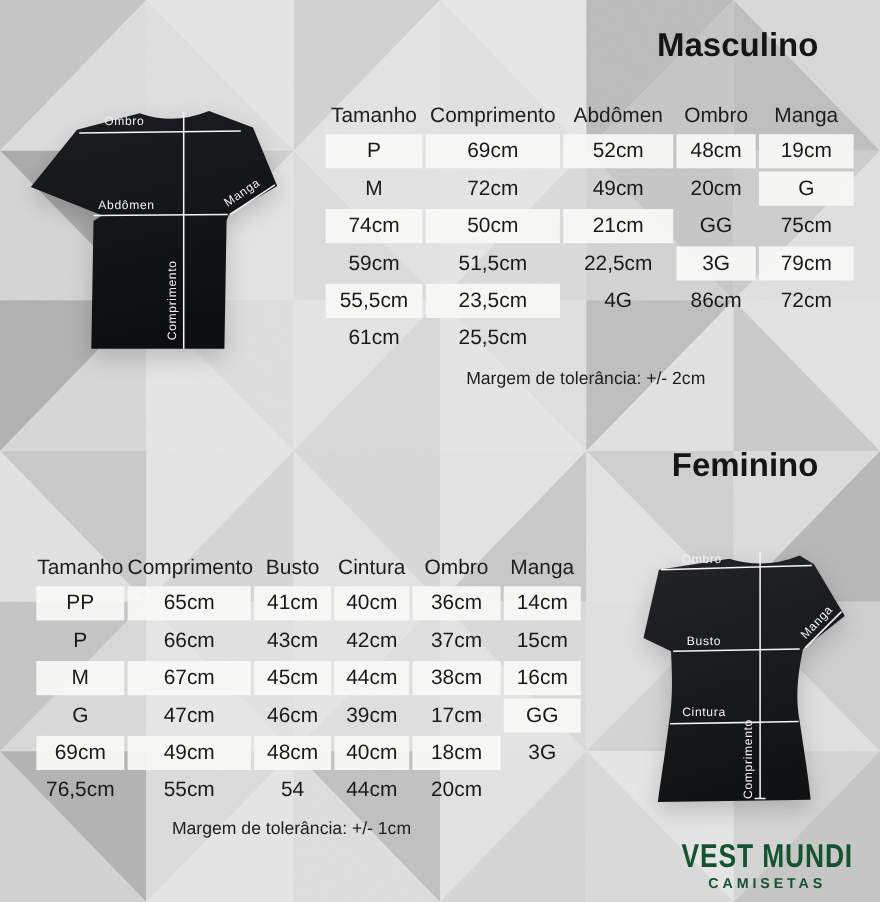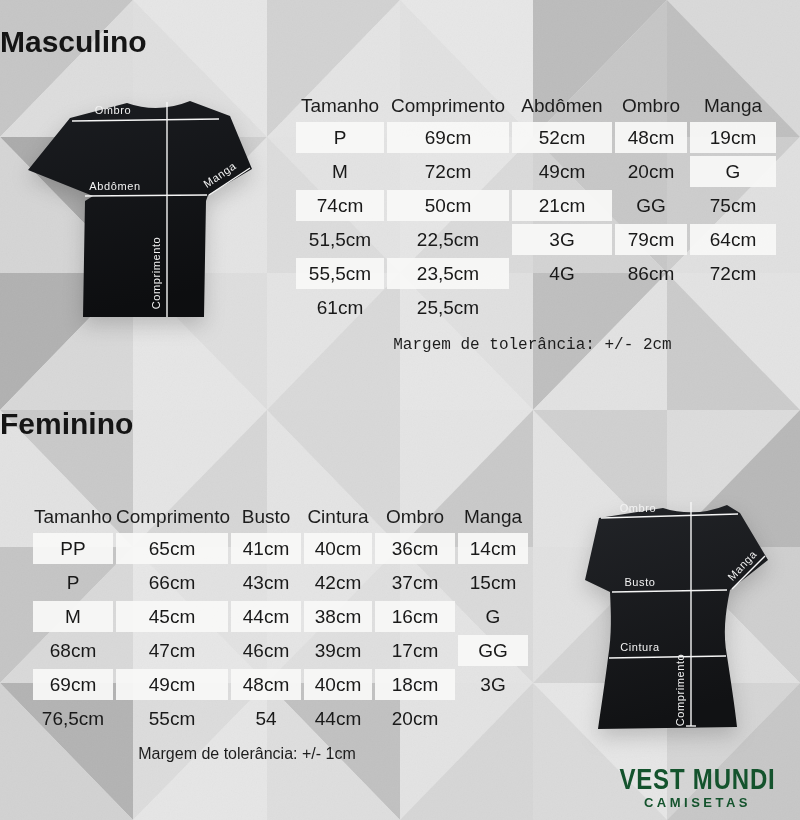--- a/index.html
+++ b/index.html
@@ -4,21 +4,21 @@
 <style>
   html,body { margin:0; padding:0; }
   .canvas {
     position:relative; width:800px; height:820px; overflow:hidden;
     font-family:"Liberation Sans","DejaVu Sans",sans-serif;
     background:#e0e0e0;
   }
   .bg { position:absolute; left:0; top:0; }
 
   .title {
-    position:absolute; left:0; width:744px; text-align:left;
+    position:absolute; left:0; width:744px; text-align:right;
     font-size:30px; font-weight:700; color:#151515; letter-spacing:0;
   }
   .masc-title { top:25px; }
   .fem-title  { top:407px; }
 
   .size-table { position:absolute; display:grid; column-gap:3px; row-gap:3px; }
   .masc-table { left:296px; top:92px; grid-template-columns:88px 122px 100px 72px 86px; }
   .fem-table  { left:33px;  top:503px; grid-template-columns:80px 112px 70px 68px 80px 70px; }
   .h-cell {
     height:27px; line-height:27px; text-align:center;
@@ -26,22 +26,22 @@
   }
   .cell {
     height:31px; line-height:31px; text-align:center;
     font-size:19px; color:#191919;
   }
   .band { background:rgba(248,248,247,0.94); }
 
   .tolerance {
     position:absolute; text-align:center; font-size:16px; color:#1d1d1d;
   }
-  .masc-tol { left:296px; width:473px; top:336px;font-family:Liberation Mono, monospace; }
-  .fem-tol  { left:33px;  width:428px; top:745px; }
+  .masc-tol { left:296px; width:473px; top:336px; }
+  .fem-tol  { left:51px;  width:428px; top:745px; }
 
   .tee { position:absolute; filter:drop-shadow(0 8px 10px rgba(0,0,0,0.18)); }
   .tee-men   { left:12px;  top:83px; }
   .tee-women { left:565px; top:472px; }
   .tee text {
     fill:#f2f2f2; font-family:"Liberation Sans","DejaVu Sans",sans-serif;
     font-size:11px; letter-spacing:0.6px;
   }
   .mline { stroke:#f5f5f5; stroke-width:1.4; fill:none; }
 
@@ -175,25 +175,25 @@
       <div class="cell">M</div>
       <div class="cell">72cm</div>
       <div class="cell">49cm</div>
       <div class="cell">20cm</div>
       <div class="cell band">G</div>
       <div class="cell band">74cm</div>
       <div class="cell band">50cm</div>
       <div class="cell band">21cm</div>
       <div class="cell">GG</div>
       <div class="cell">75cm</div>
+      <div class="cell">59cm</div>
       <div class="cell">51,5cm</div>
       <div class="cell">22,5cm</div>
       <div class="cell band">3G</div>
       <div class="cell band">79cm</div>
-      <div class="cell band">64cm</div>
       <div class="cell band">55,5cm</div>
       <div class="cell band">23,5cm</div>
       <div class="cell">4G</div>
       <div class="cell">86cm</div>
       <div class="cell">72cm</div>
       <div class="cell">61cm</div>
       <div class="cell">25,5cm</div>
     </div>
   <div class="tolerance masc-tol">Margem de tolerância: +/- 2cm</div>
 
@@ -211,26 +211,26 @@
       <div class="cell band">40cm</div>
       <div class="cell band">36cm</div>
       <div class="cell band">14cm</div>
       <div class="cell">P</div>
       <div class="cell">66cm</div>
       <div class="cell">43cm</div>
       <div class="cell">42cm</div>
       <div class="cell">37cm</div>
       <div class="cell">15cm</div>
       <div class="cell band">M</div>
+      <div class="cell band">67cm</div>
       <div class="cell band">45cm</div>
       <div class="cell band">44cm</div>
       <div class="cell band">38cm</div>
       <div class="cell band">16cm</div>
       <div class="cell">G</div>
-      <div class="cell">68cm</div>
       <div class="cell">47cm</div>
       <div class="cell">46cm</div>
       <div class="cell">39cm</div>
       <div class="cell">17cm</div>
       <div class="cell band">GG</div>
       <div class="cell band">69cm</div>
       <div class="cell band">49cm</div>
       <div class="cell band">48cm</div>
       <div class="cell band">40cm</div>
       <div class="cell band">18cm</div>

